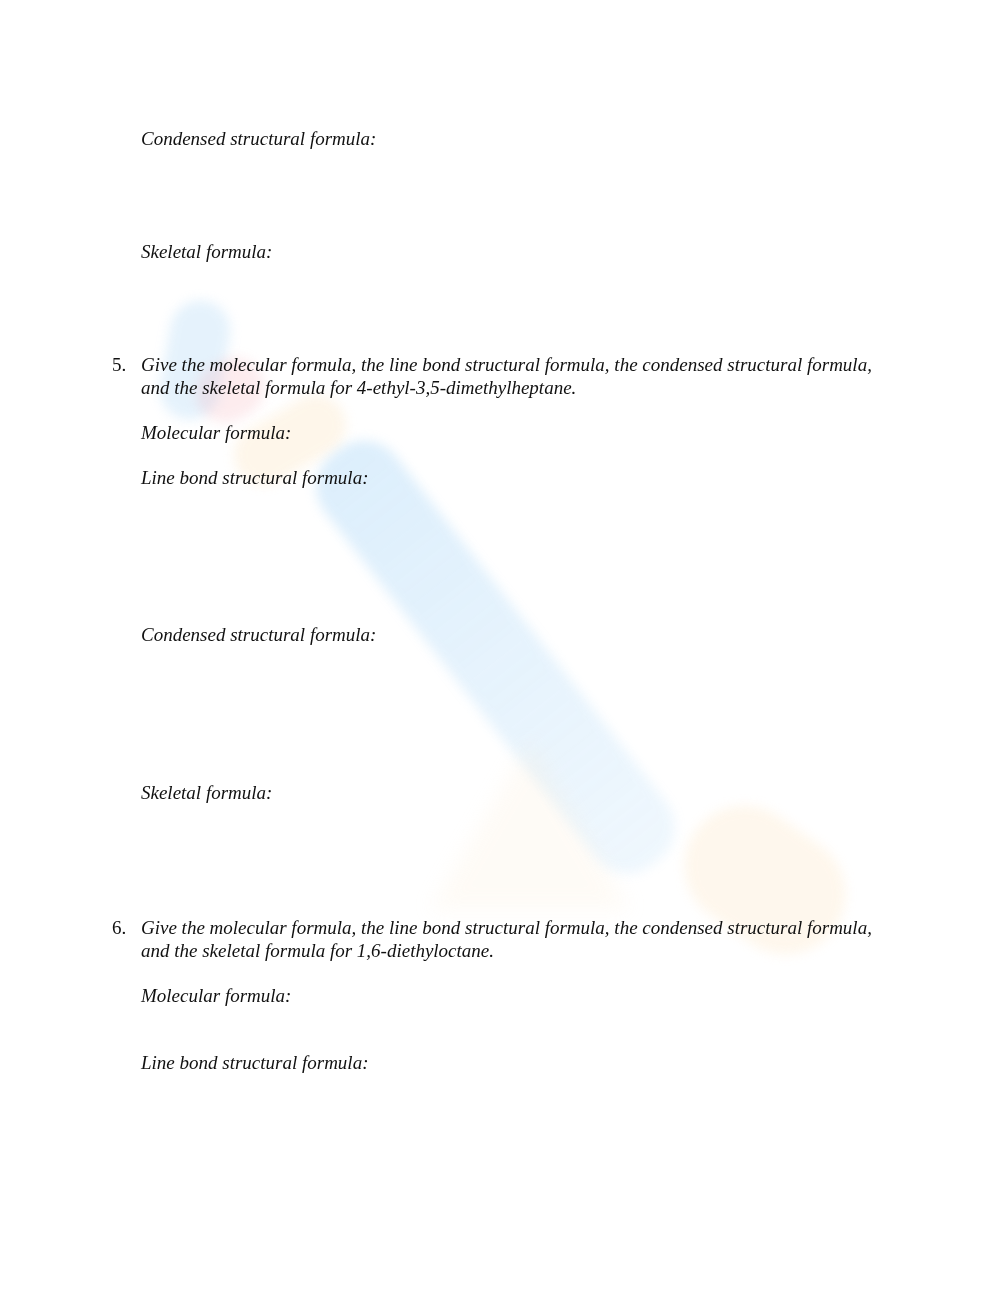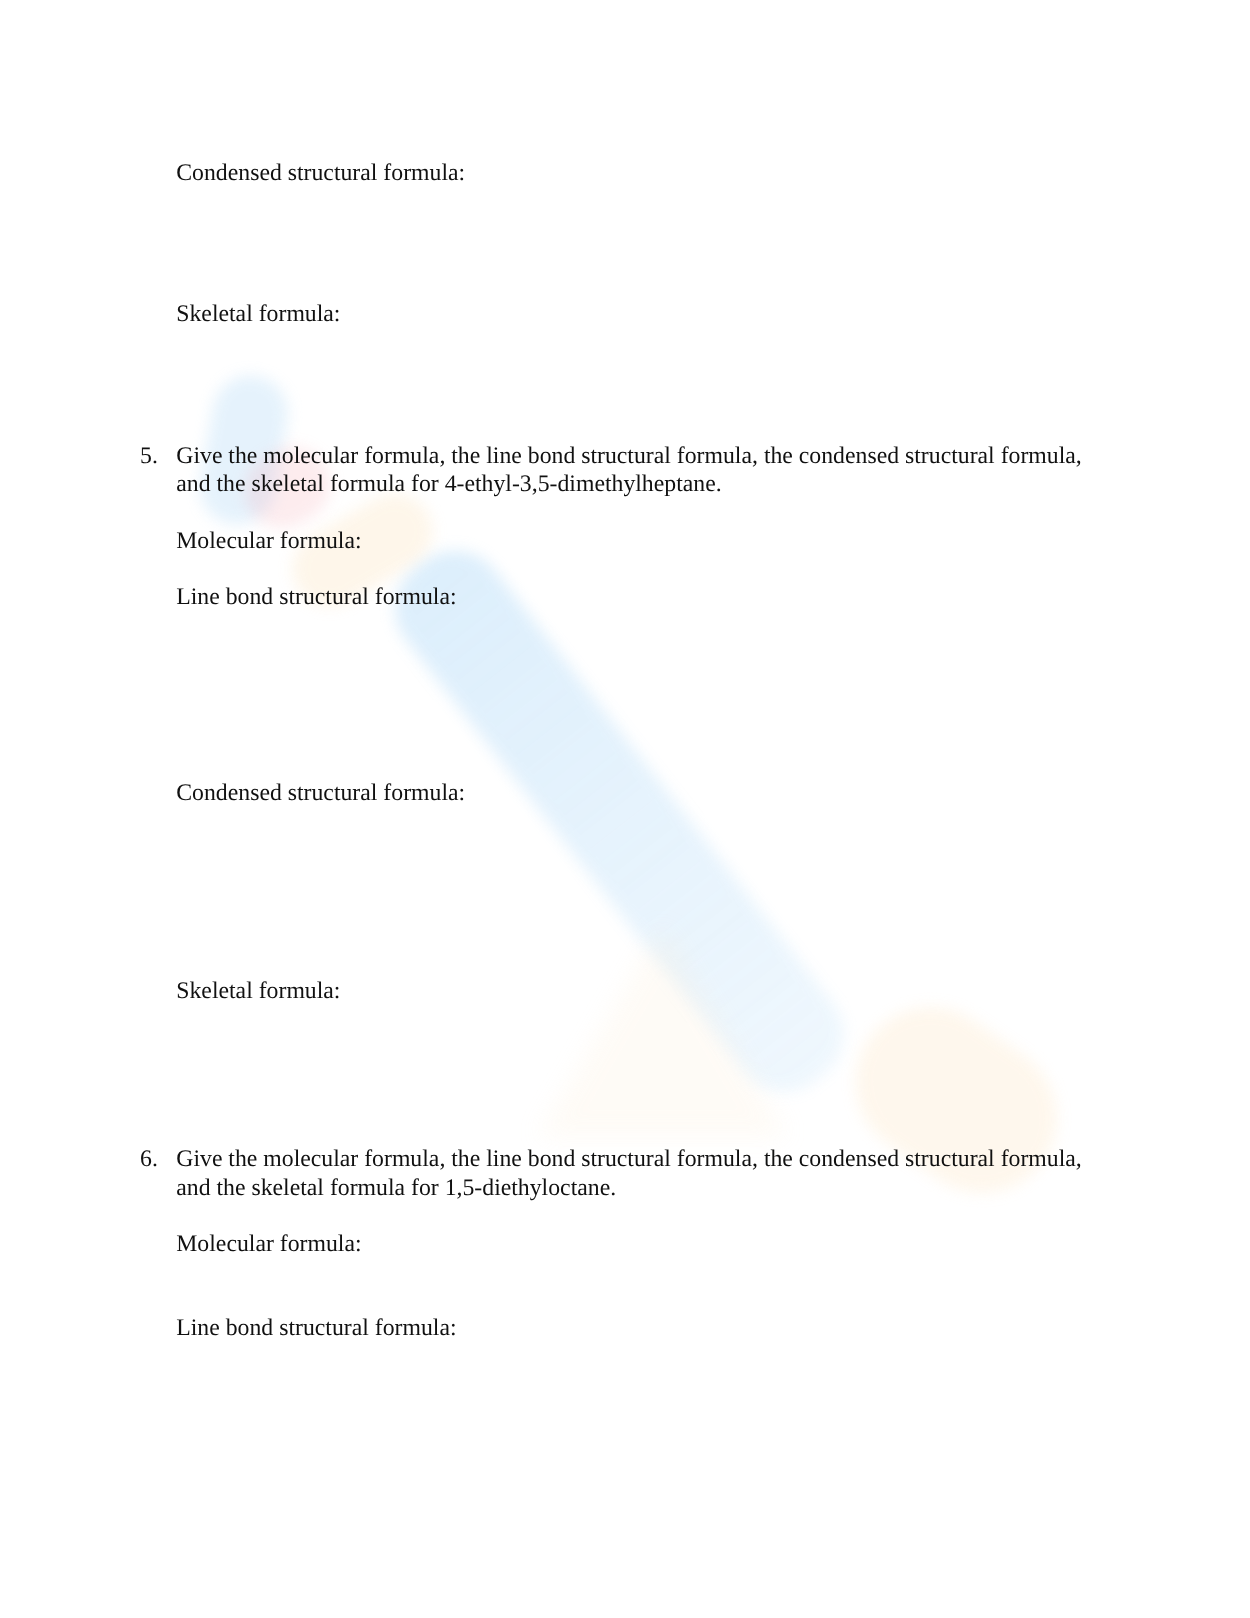--- a/index.html
+++ b/index.html
@@ -64,21 +64,21 @@
       border-left: 100px solid transparent;
       border-right: 100px solid transparent;
       border-bottom: 170px solid rgba(253,235,210,0.35);
       filter: blur(10px);
     }
     .line {
       position: absolute;
       white-space: nowrap;
       line-height: 23px;
     }
-    .indent { left: 141px; }
+    .indent { left: 141px; font-style: italic; }
     .num { left: 112px; }
   </style>
 </head>
 <body>
 
 <div class="watermark wm-blue-top"></div>
 <div class="watermark wm-red"></div>
 <div class="watermark wm-orange"></div>
 <div class="watermark wm-blue-streak"></div>
 <div class="watermark wm-triangle"></div>
@@ -93,16 +93,16 @@
   <div class="line indent" style="top:376px">and the skeletal formula for 4-ethyl-3,5-dimethylheptane.</div>
   <div class="line indent" style="top:421px">Molecular formula:</div>
   <div class="line indent" style="top:466px">Line bond structural formula:</div>
   <div class="line indent" style="top:623px">Condensed structural formula:</div>
   <div class="line indent" style="top:781px">Skeletal formula:</div>
 </div>
 
 <div>
   <div class="line num" style="top:916px">6.</div>
   <div class="line indent" style="top:916px">Give the molecular formula, the line bond structural formula, the condensed structural formula,</div>
-  <div class="line indent" style="top:939px">and the skeletal formula for 1,5-diethyloctane.</div>
+  <div class="line indent" style="top:939px">and the skeletal formula for 1,6-diethyloctane.</div>
   <div class="line indent" style="top:984px">Molecular formula:</div>
   <div class="line indent" style="top:1051px">Line bond structural formula:</div>
 </div>
 
 </body></html>

